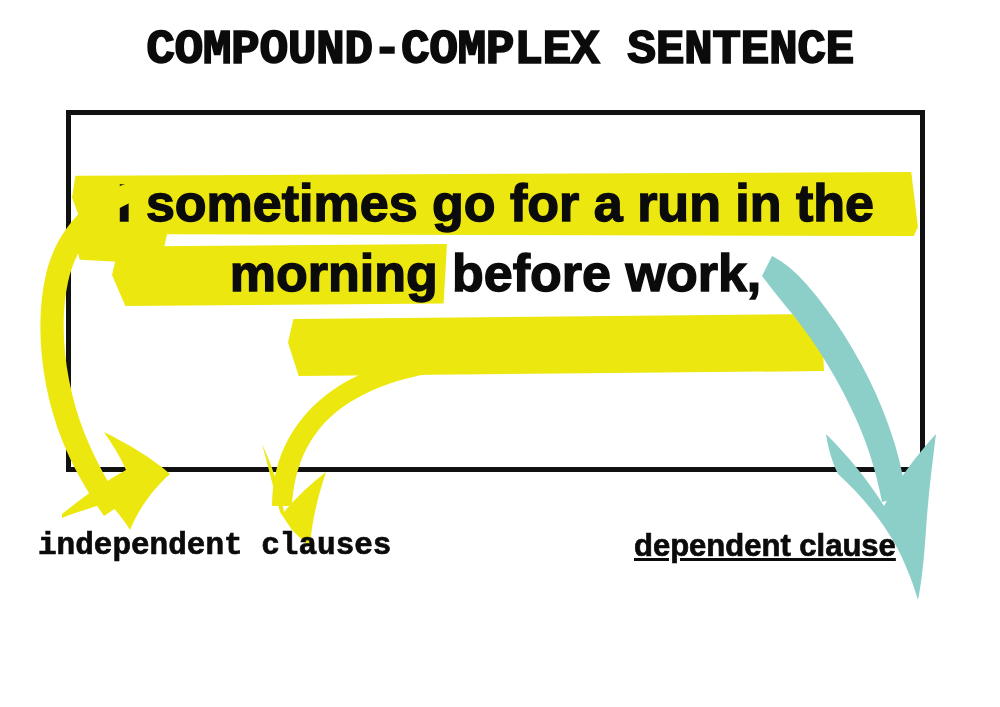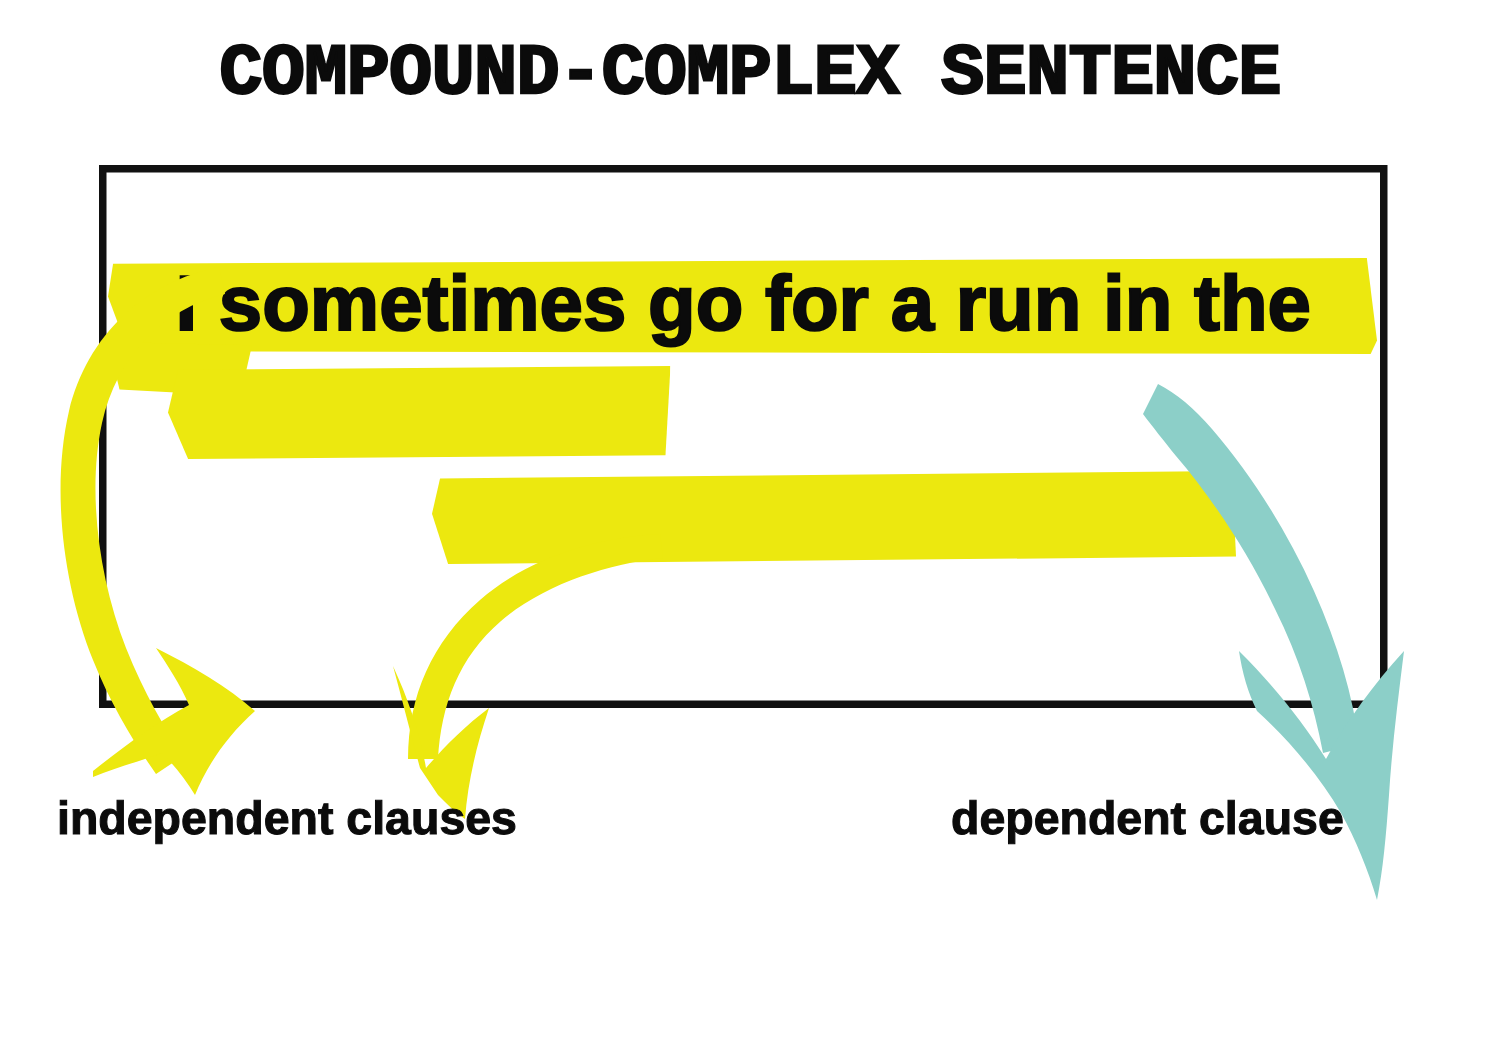--- a/index.html
+++ b/index.html
@@ -105,39 +105,40 @@
   .label {
     position: absolute;
     font-family: "Liberation Sans", sans-serif;
     font-weight: bold;
     font-size: 31px;
     color: #0b0b0b;
     white-space: nowrap;
     -webkit-text-stroke: 0.7px #0b0b0b;
     z-index: 9;
   }
-  .label-left  { left: 38px;  top: 528px; }
-  .label-right { left: 634px; top: 528px; }
+  .label-left  { left: 38px;  top: 528px; font-family: Liberation Mono, monospace; }
+  .label-right { left: 634px; top: 528px; text-decoration: underline; }
 </style>
 </head>
 <body>
 
 <div id="poster">
 
   <div class="title">COMPOUND-COMPLEX SENTENCE</div>
 
   <div class="frame"></div>
 
   <div class="hl hl-1"></div>
   <div class="hl hl-1b"></div>
   <div class="hl hl-2"></div>
   <div class="hl hl-3"></div>
 
   <div class="sentence">
     <span class="line">I sometimes go for a run in the</span>
+    <span class="line">morning before work,</span>
   </div>
 
   <svg class="arrow-layer" viewBox="0 0 1000 707" xmlns="http://www.w3.org/2000/svg">
 
     <g fill="#ece80f">
       <path d="M 150 196
                C 108 206, 78 238, 68 282
                C 58 328, 66 386, 84 432
                C 96 462, 110 486, 122 504
                L 104 516

